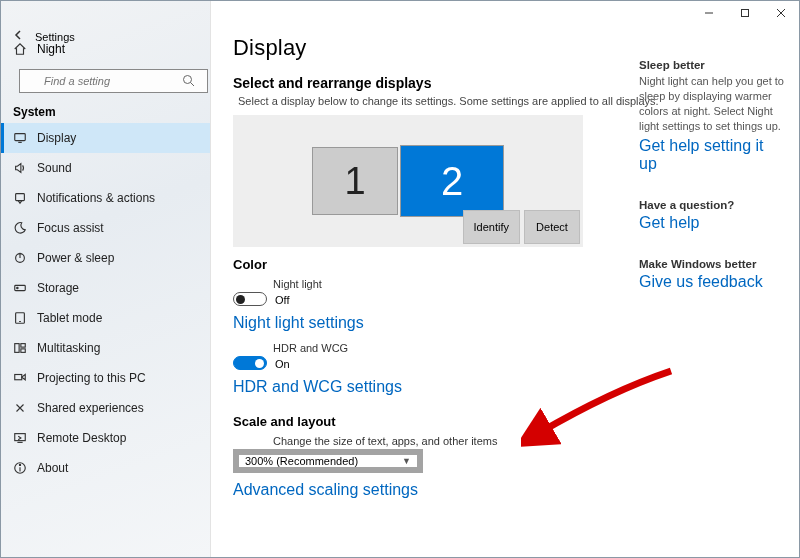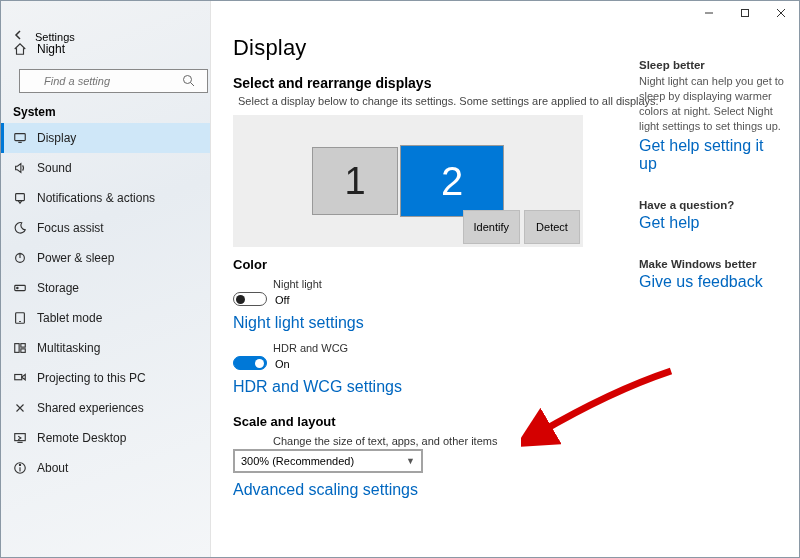--- a/index.html
+++ b/index.html
@@ -66,21 +66,21 @@
     top:1.5px; background:#222; }
   .toggle.off { background:#fff; }
   .toggle.off .knob { left:2px; }
   .toggle.on { background:#0078d7; border-color:#0078d7; }
   .toggle.on .knob { right:2px; background:#fff; }
   .togrow { display:flex; align-items:flex-end; gap:8px; font-size:11px;
     margin:2px 0 4px; }
 
   .link { color:#0067c0; font-size:16px; margin:4px 0; display:inline-block; }
 
-  .combo { width:190px; height:24px; border:2px solid #a3a3a3;
+  .combo { width:190px; height:24px; border:6px solid #a3a3a3;
     display:flex; align-items:center; justify-content:space-between;
     padding:0 6px; font-size:11px; background:#fff; margin:2px 0 4px; }
   .combo .chev { font-size:9px; color:#555; }
 
   .aside { position:absolute; top:58px; right:14px; width:146px;
     font-size:11px; color:#333; }
   .aside .ah { font-weight:600; margin:0 0 3px; font-size:11.5px; }
   .aside p { margin:0 0 4px; color:#555; line-height:1.35; }
   .aside .link { margin-top:0; }
   .aside .block { margin-bottom:22px; }

